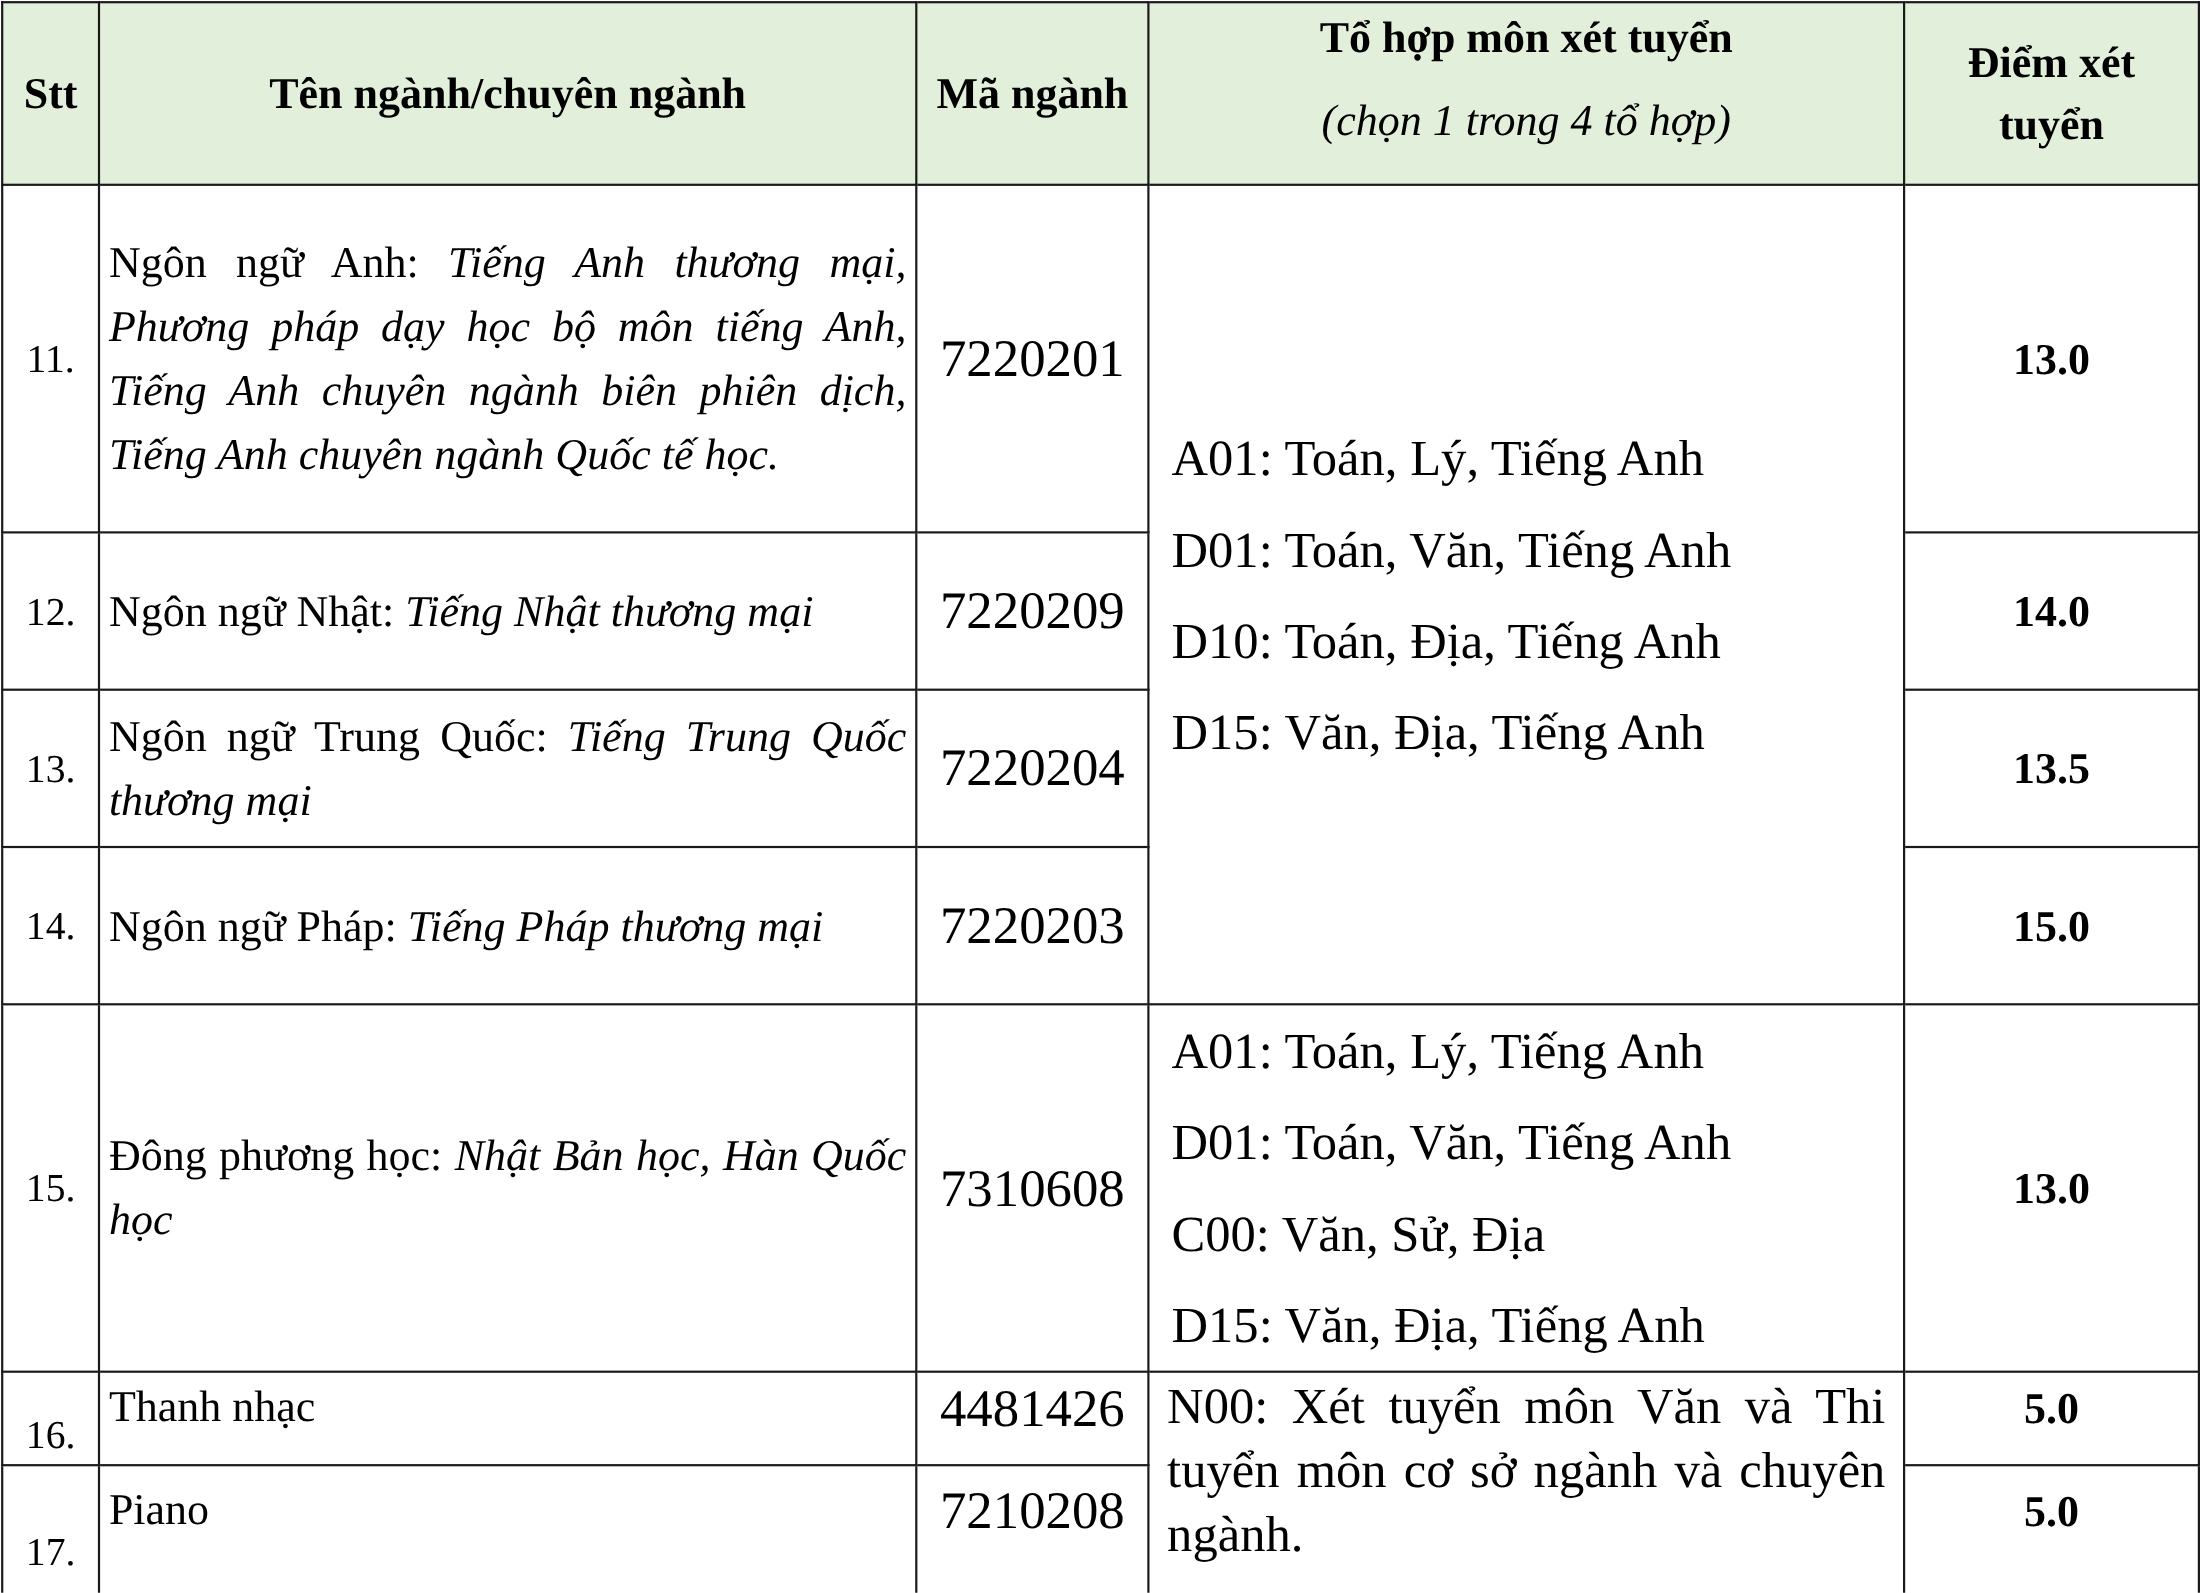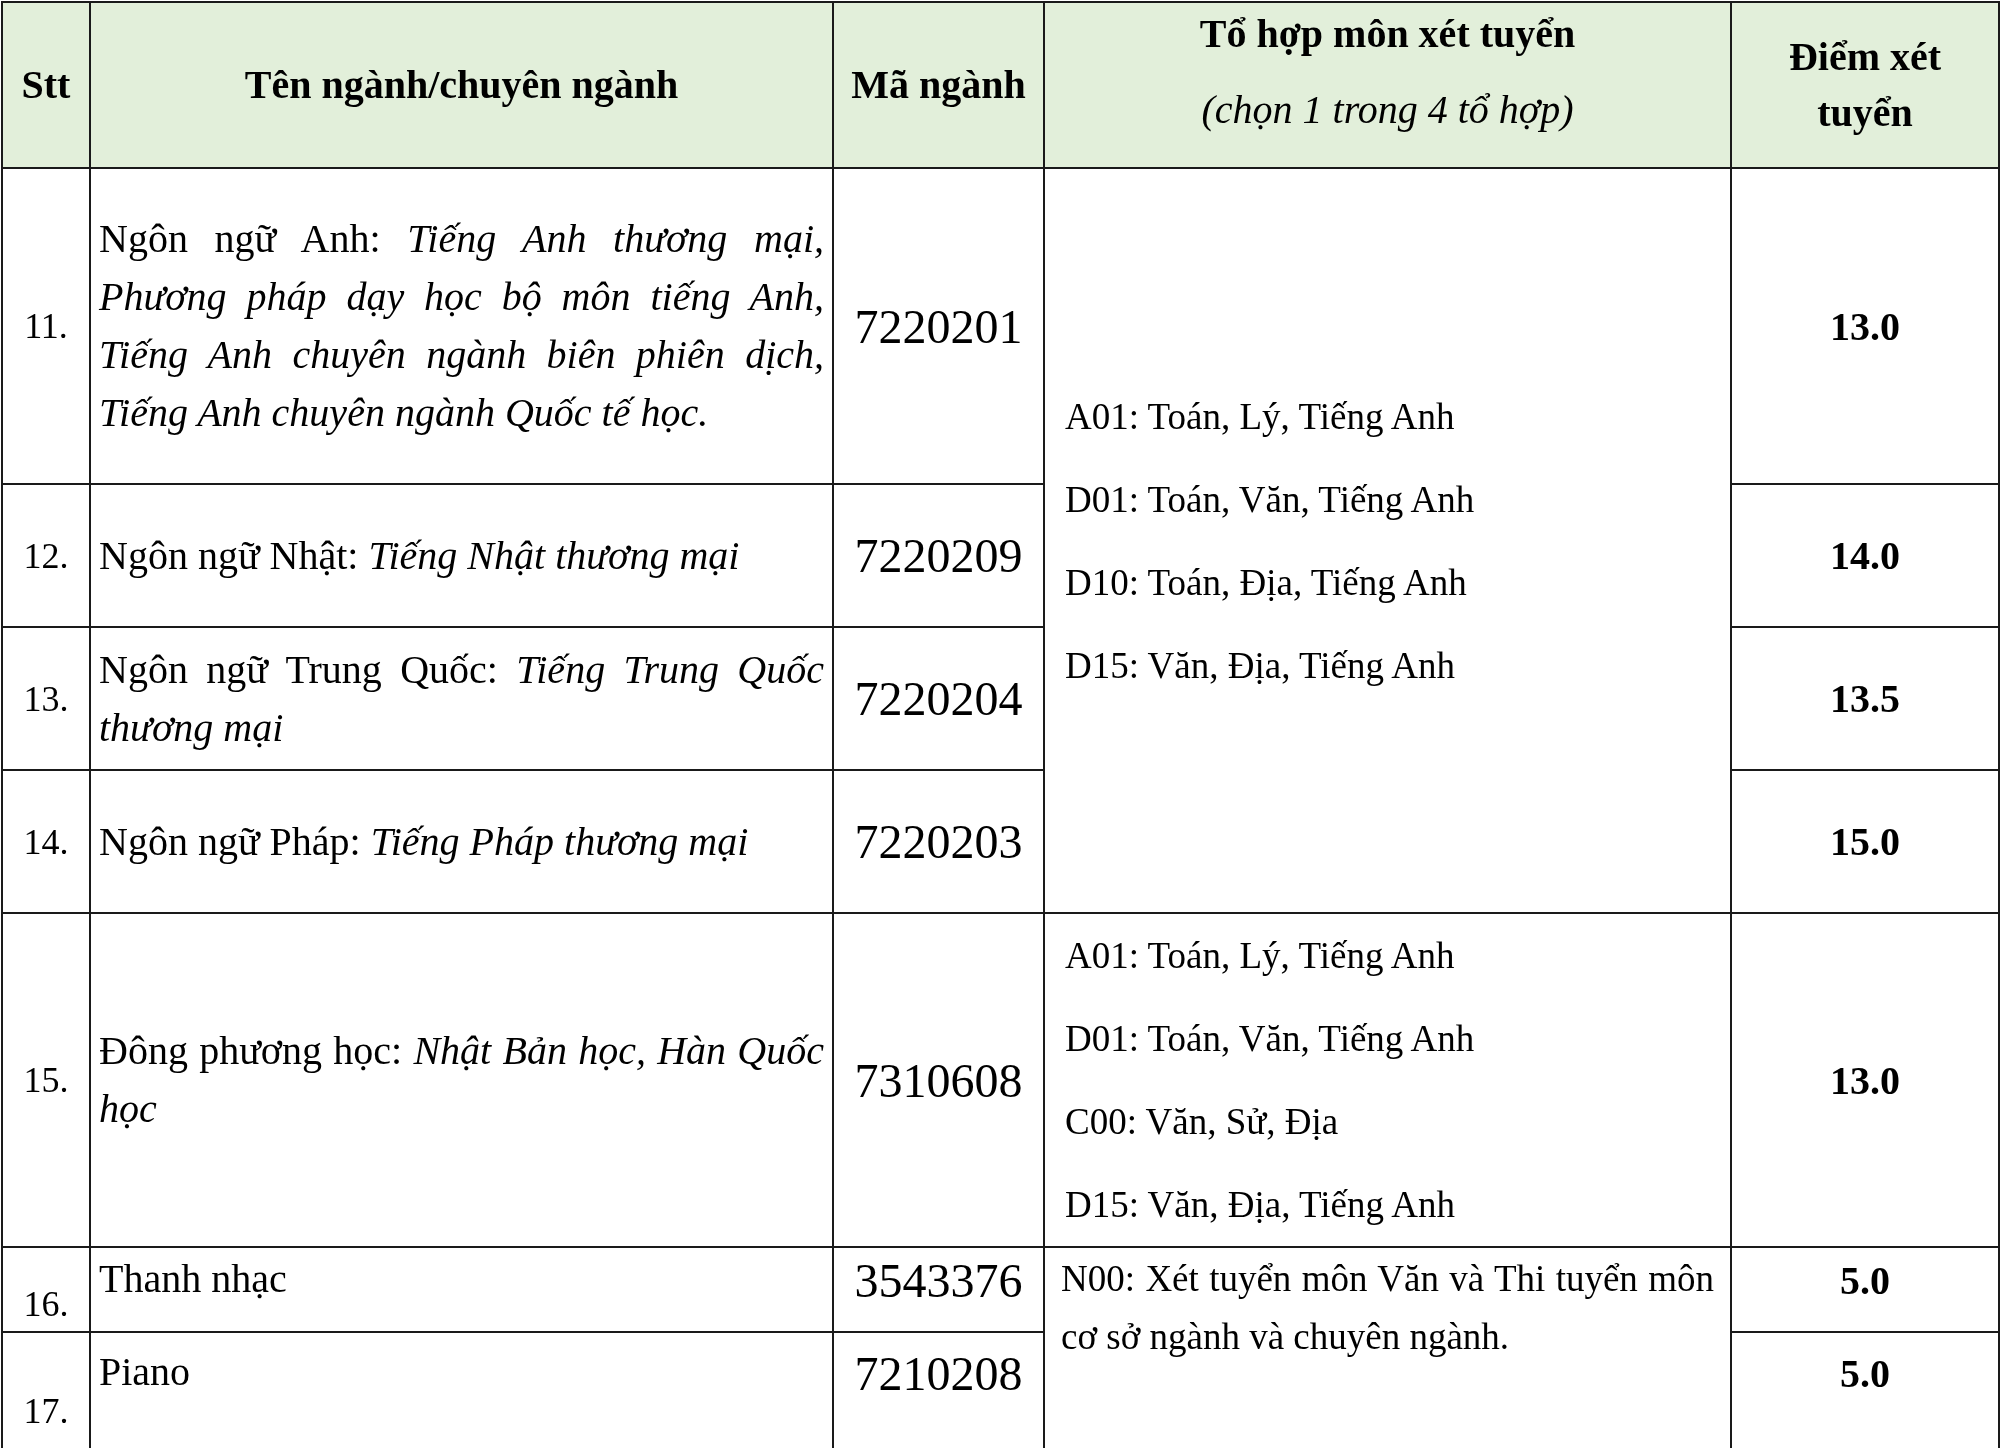--- a/index.html
+++ b/index.html
@@ -8,21 +8,21 @@
   table { position: absolute; left: 1px; top: 1px; border-collapse: collapse; table-layout: fixed;
           width: 1997px; }
   td, th { border: 2.5px solid #1a1a1a; padding: 0; vertical-align: middle; }
   thead th { background: #e2efda; font-weight: bold; font-size: 40px; line-height: 1.35; text-align: center; }
   .hdr-sub { font-style: italic; font-weight: normal; display: block; margin-top: 22px; }
   .c-stt { text-align: center; font-size: 36px; }
   .c-name { font-size: 40px; line-height: 58px; text-align: justify; padding: 0 8px 0 8px; }
   .c-name .b { font-weight: normal; }
   .c-name .i { font-style: italic; }
   .c-code { text-align: center; font-size: 48px; }
-  .c-combo { font-size: 37px; line-height: 83px; padding: 0 20px; }
+  .c-combo { font-size: 46px; line-height: 83px; padding: 0 20px; }
   .c-combo.n00 { line-height: 58px; text-align: justify; padding: 0 16px 0 16px; vertical-align: top; }
   .c-score { text-align: center; font-size: 40px; font-weight: bold; }
   .top { vertical-align: top; }
   .combo-line { display: block; white-space: nowrap; }
 </style>
 </head>
 <body>
 
 <table>
   <colgroup>
@@ -104,21 +104,21 @@
         <span class="combo-line">D15: Văn, Địa, Tiếng Anh</span>
       </td>
       <td class="c-score">13.0</td>
     </tr>
 
     <tr style="height:85px">
       <td class="c-stt" style="vertical-align:bottom; padding-bottom:6px;">16.</td>
       <td class="c-name top" style="padding-top:2px;">
         <span class="b">Thanh nhạc</span>
       </td>
-      <td class="c-code top" style="padding-top:4px; line-height:58px;">3543376</td>
+      <td class="c-code top" style="padding-top:4px; line-height:58px;">4481426</td>
       <td class="c-combo n00" rowspan="2" style="padding-top:2px;">N00: Xét tuyển môn Văn và Thi tuyển môn cơ sở ngành và chuyên ngành.</td>
       <td class="c-score top" style="padding-top:4px; line-height:58px;">5.0</td>
     </tr>
 
     <tr style="height:119px">
       <td class="c-stt" style="vertical-align:bottom; padding-bottom:18px;">17.</td>
       <td class="c-name top" style="padding-top:10px;">
         <span class="b">Piano</span>
       </td>
       <td class="c-code top" style="padding-top:12px; line-height:58px;">7210208</td>

